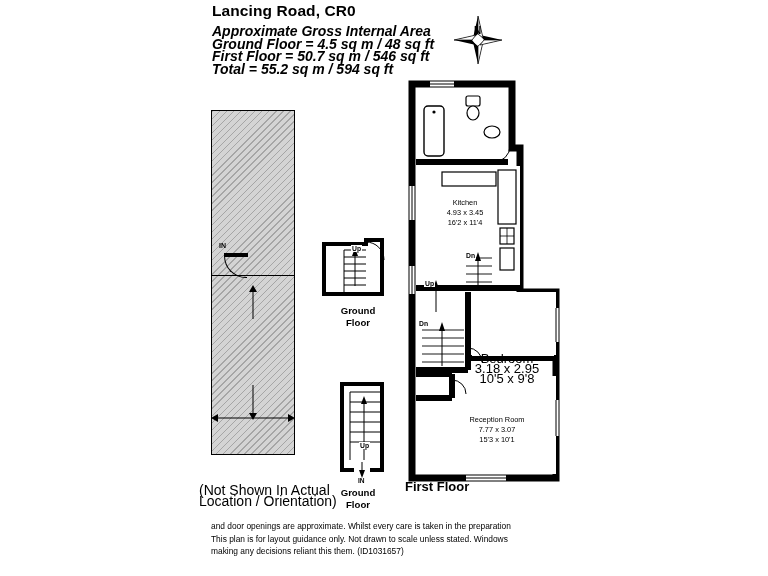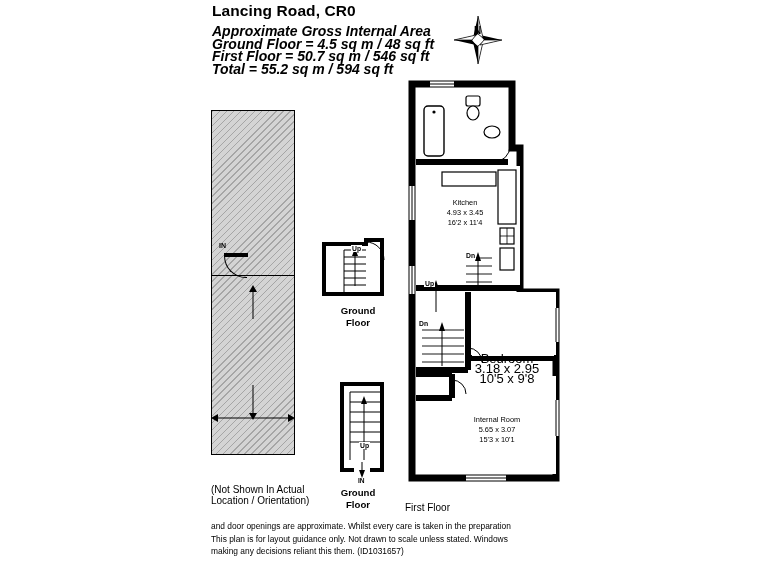--- a/index.html
+++ b/index.html
@@ -88,22 +88,22 @@
     border-left: 1px solid #000;
     border-bottom: 1px solid #000;
     border-radius: 0 0 0 22px;
   }
   #garden-door-leaf {
     left: 224px; top: 253px;
     width: 24px; height: 4px;
     background: #000;
   }
   #garden-note {
-    left: 211px; top: 485px;
-    font-size: 10px;
+    left: 199px; top: 485px;
+    font-size: 14px;
     line-height: 10.5px;
   }
 
   
   #gf-upper {
     left: 322px; top: 238px;
     width: 70px; height: 55px;
   }
 
   #gf-upper-label {
@@ -116,23 +116,23 @@
   }
   #gf-lower-label {
     left: 318px; top: 487px;
     width: 80px;
     text-align: center;
     font-size: 9.6px;
     font-weight: bold;
     line-height: 12px;
   }
   #ff-label {
-    left: 405px; top: 502px;
-    font-size: 10px;
-    font-weight: normal;
+    left: 405px; top: 479px;
+    font-size: 13px;
+    font-weight: bold;
   }
 
   
   #gf-lower {
     left: 340px; top: 382px;
     width: 44px; height: 88px;
   }
   #gf-lower-in {
     left: 358px; top: 477px;
     font-size: 6.6px;
@@ -379,22 +379,22 @@
     <div>16'2 x 11'4</div>
   </div>
 
   <div class="abs" id="bedroom-label">
     <div>Bedroom</div>
     <div>3.18 x 2.95</div>
     <div>10'5 x 9'8</div>
   </div>
 
   <div class="abs" id="reception-label">
-    <div>Internal Room</div>
-    <div>5.65 x 3.07</div>
+    <div>Reception Room</div>
+    <div>7.77 x 3.07</div>
     <div>15'3 x 10'1</div>
   </div>
 
   <div class="abs" id="ff-label">First Floor</div>
 
   <div class="abs" id="footer">
     <div>and door openings are approximate. Whilst every care is taken in the preparation</div>
     <div>This plan is for layout guidance only. Not drawn to scale unless stated. Windows</div>
     <div>making any decisions reliant this them. (ID1031657)</div>
   </div>

